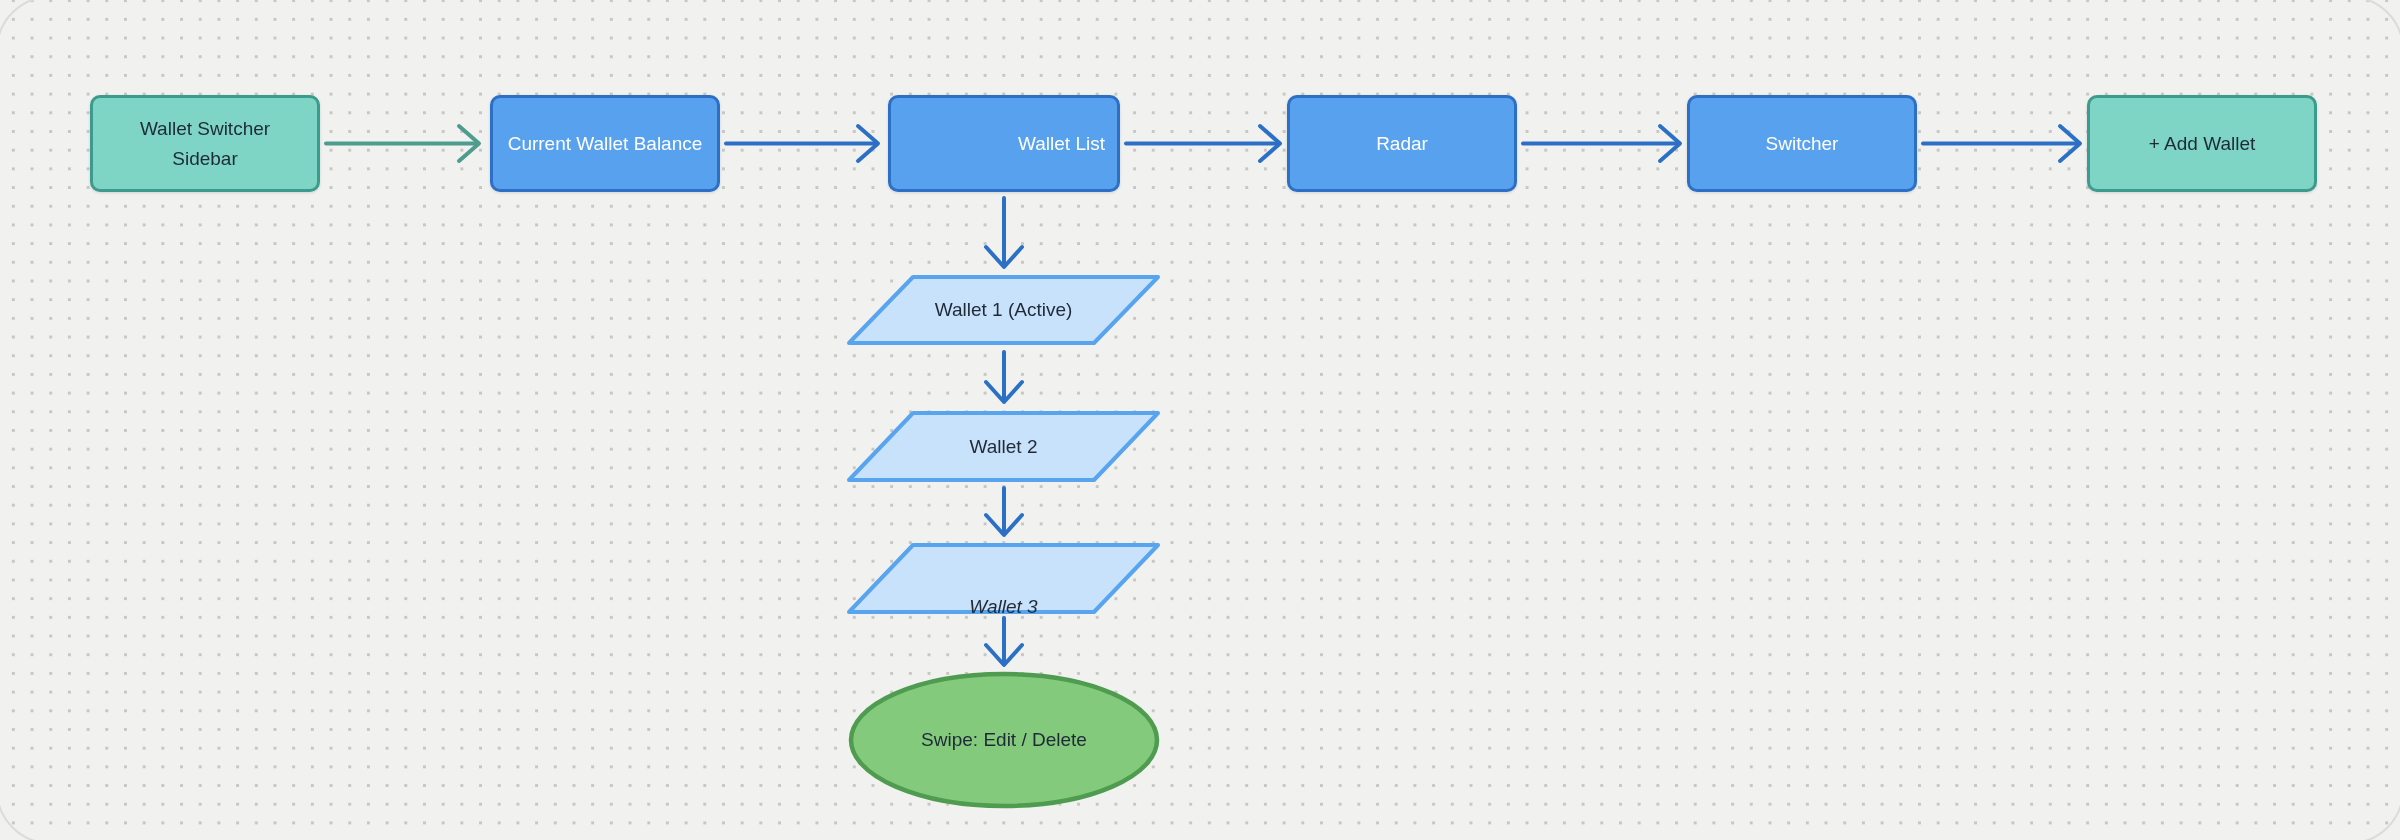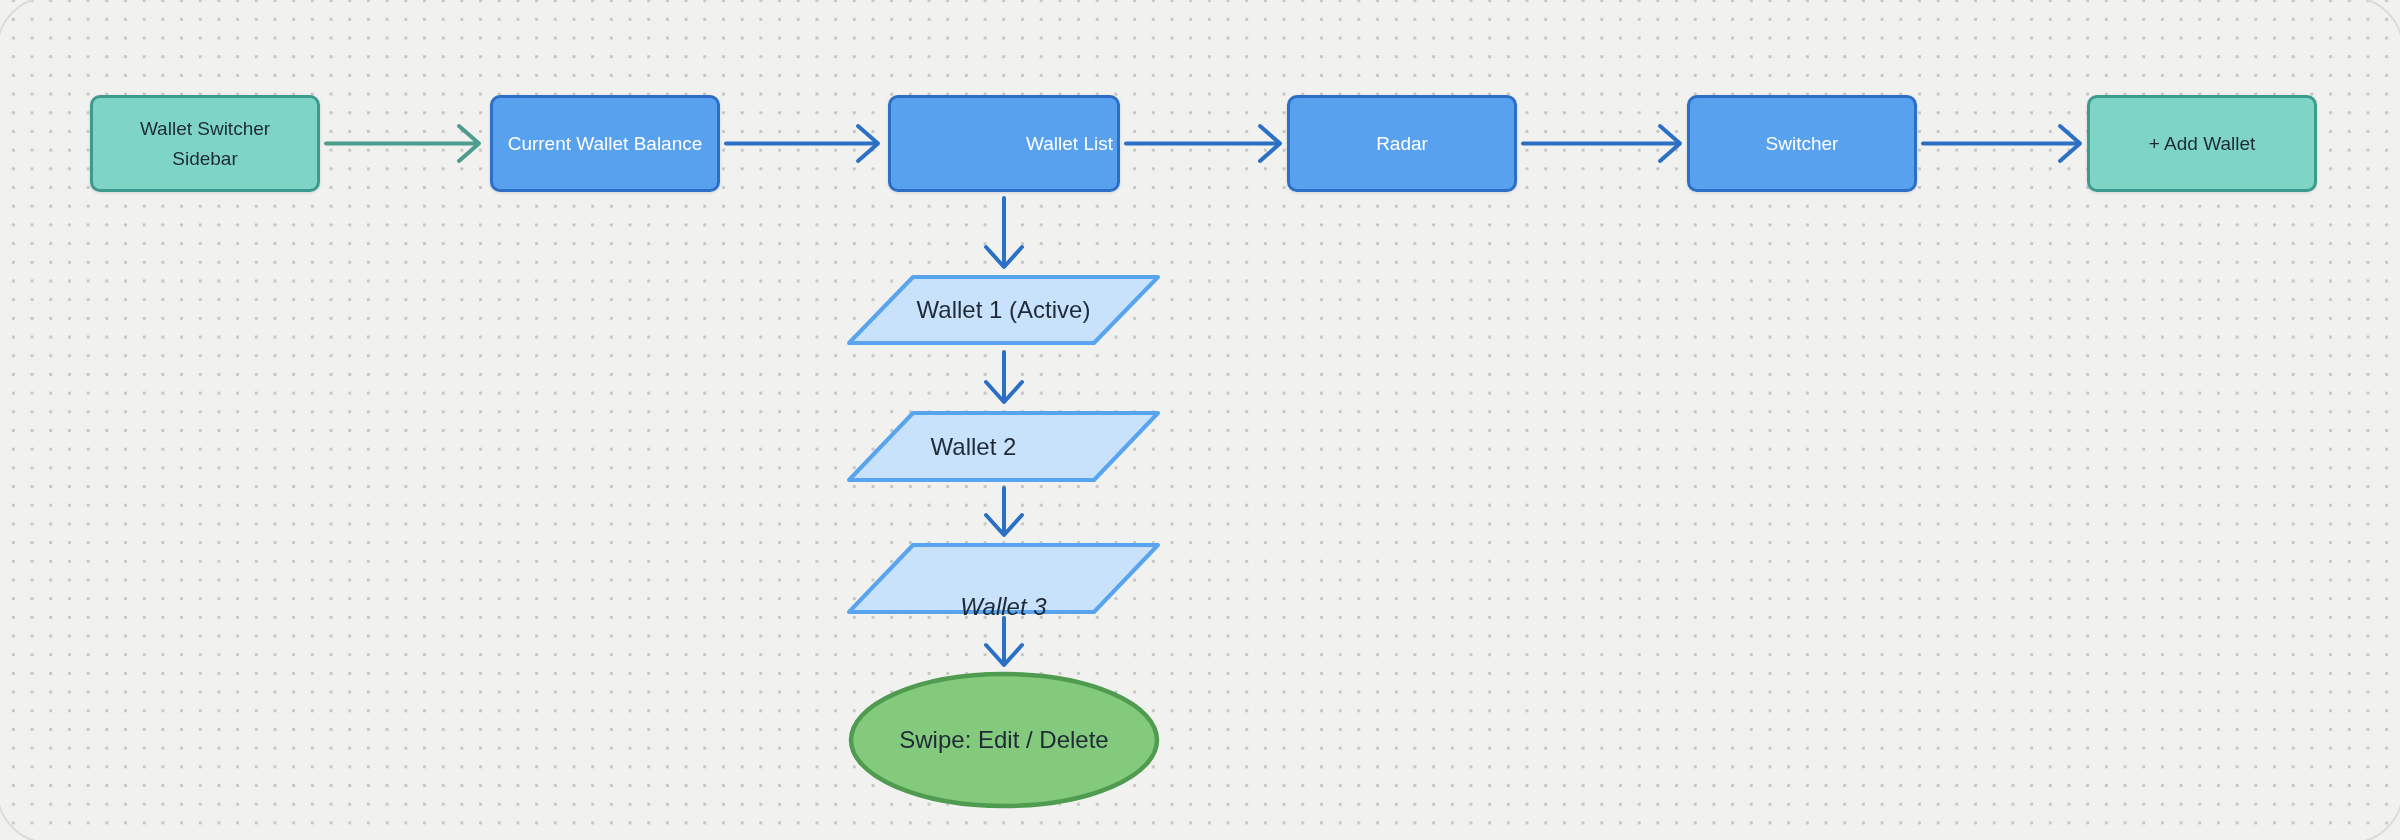--- a/index.html
+++ b/index.html
@@ -47,41 +47,41 @@
     line-height: 1.55;
     z-index: 2;
     box-shadow: 0 1px 3px rgba(16,42,67,0.14);
     cursor: pointer;
   }
   .node.process {
     background: var(--process-fill, #58A1EE);
     border: 3.5px solid var(--process-border, #2D6FC5);
     color: var(--text-light, #FFFFFF);
     white-space: nowrap;
-    padding: 0 4px;
+    padding: 0 12px;
   }
   .node.terminal {
     background: var(--terminal-fill, #7ED5C6);
     border: 3.5px solid var(--terminal-border, #3D9B8D);
     color: var(--text-dark, #1F2A37);
     padding: 0 26px;
   }
   .node.terminal.nowrap { white-space: nowrap; padding: 0 0; }
   .shape-item { fill: var(--item-fill, #C9E2FB); stroke: var(--item-border, #59A4EF); stroke-width: 4; stroke-linejoin: round; cursor: pointer; }
   .shape-action { fill: var(--action-fill, #84CA7D); stroke: var(--action-border, #4F9C50); stroke-width: 4.5; cursor: pointer; }
   .arrow-blue { stroke: var(--arrow-blue, #2C70C6); }
   .arrow-teal { stroke: var(--arrow-teal, #4D9C8E); }
   .arrow { fill: none; stroke-width: 4; stroke-linecap: round; stroke-linejoin: round; }
   .shape-label {
     position: absolute;
     display: flex;
     align-items: center;
     justify-content: center;
     text-align: center;
-    font-size: 24px;
+    font-size: 19px;
     color: var(--text-dark, #1F2A37);
     z-index: 3;
     pointer-events: none;
   }
 </style>
 </head>
 <body>
 
 <div class="canvas">
 
@@ -147,17 +147,17 @@
     <span>Radar</span>
   </div>
   <div class="node process" style="left:1687px;width:230px;">
     <span>Switcher</span>
   </div>
   <div class="node terminal nowrap" style="left:2087px;width:230px;">
     <span>+ Add Wallet</span>
   </div>
 
   <div class="shape-label" style="left:849px;top:277px;width:309px;height:66px;">Wallet 1 (Active)</div>
-  <div class="shape-label" style="left:819px;top:413px;width:309px;height:67px;">Wallet 2</div>
+  <div class="shape-label" style="left:849px;top:413px;width:309px;height:67px;">Wallet 2</div>
   <div class="shape-label" style="left:849px;top:573px;width:309px;height:67px;font-style:italic;">Wallet 3</div>
   <div class="shape-label" style="left:851px;top:674px;width:306px;height:132px;">Swipe: Edit / Delete</div>
 
 </div>
 
 </body></html>

